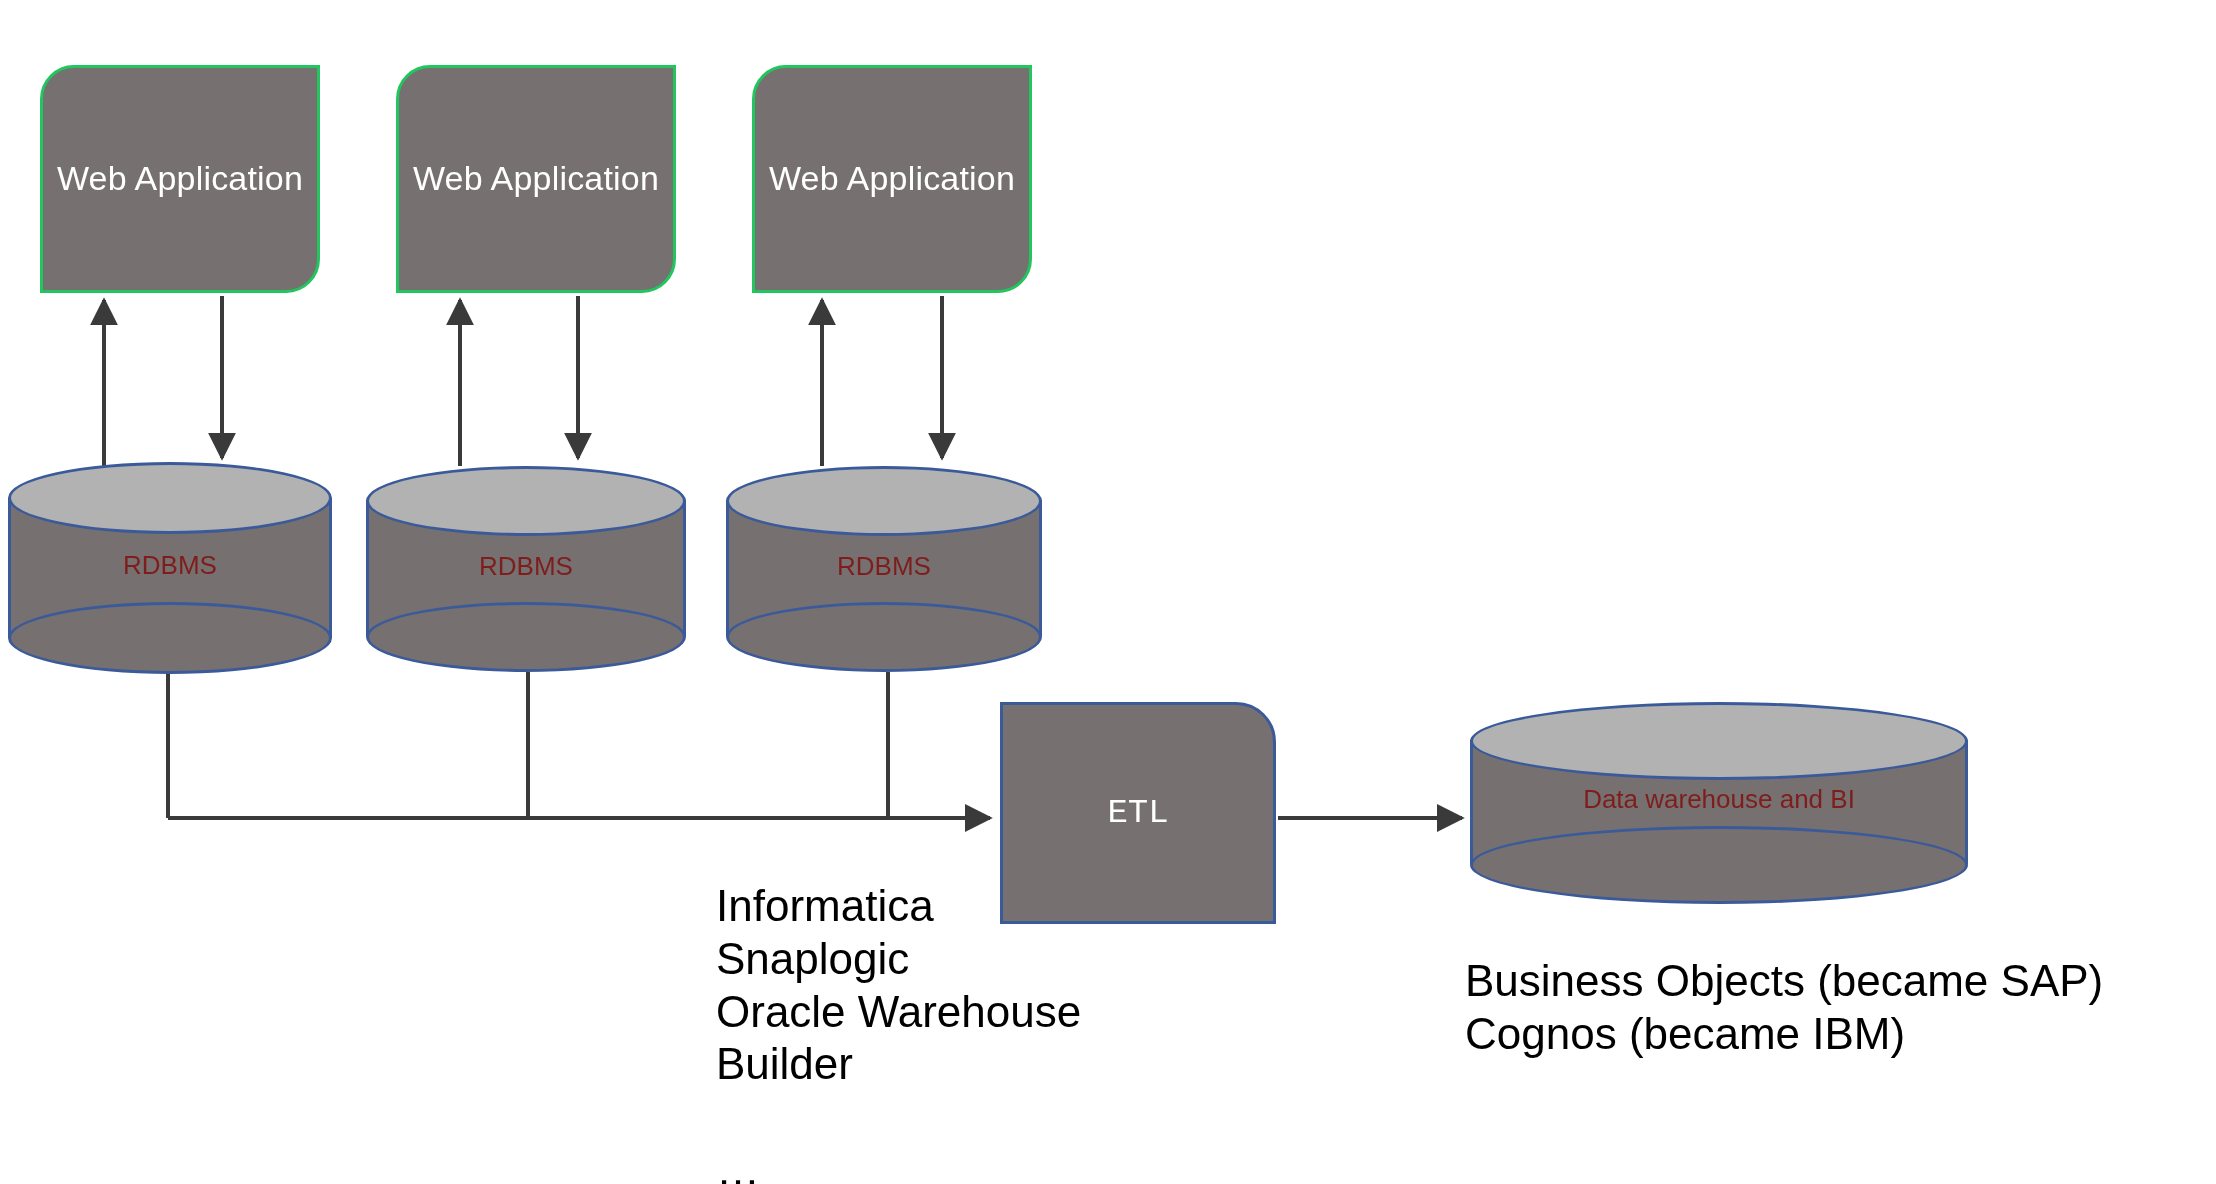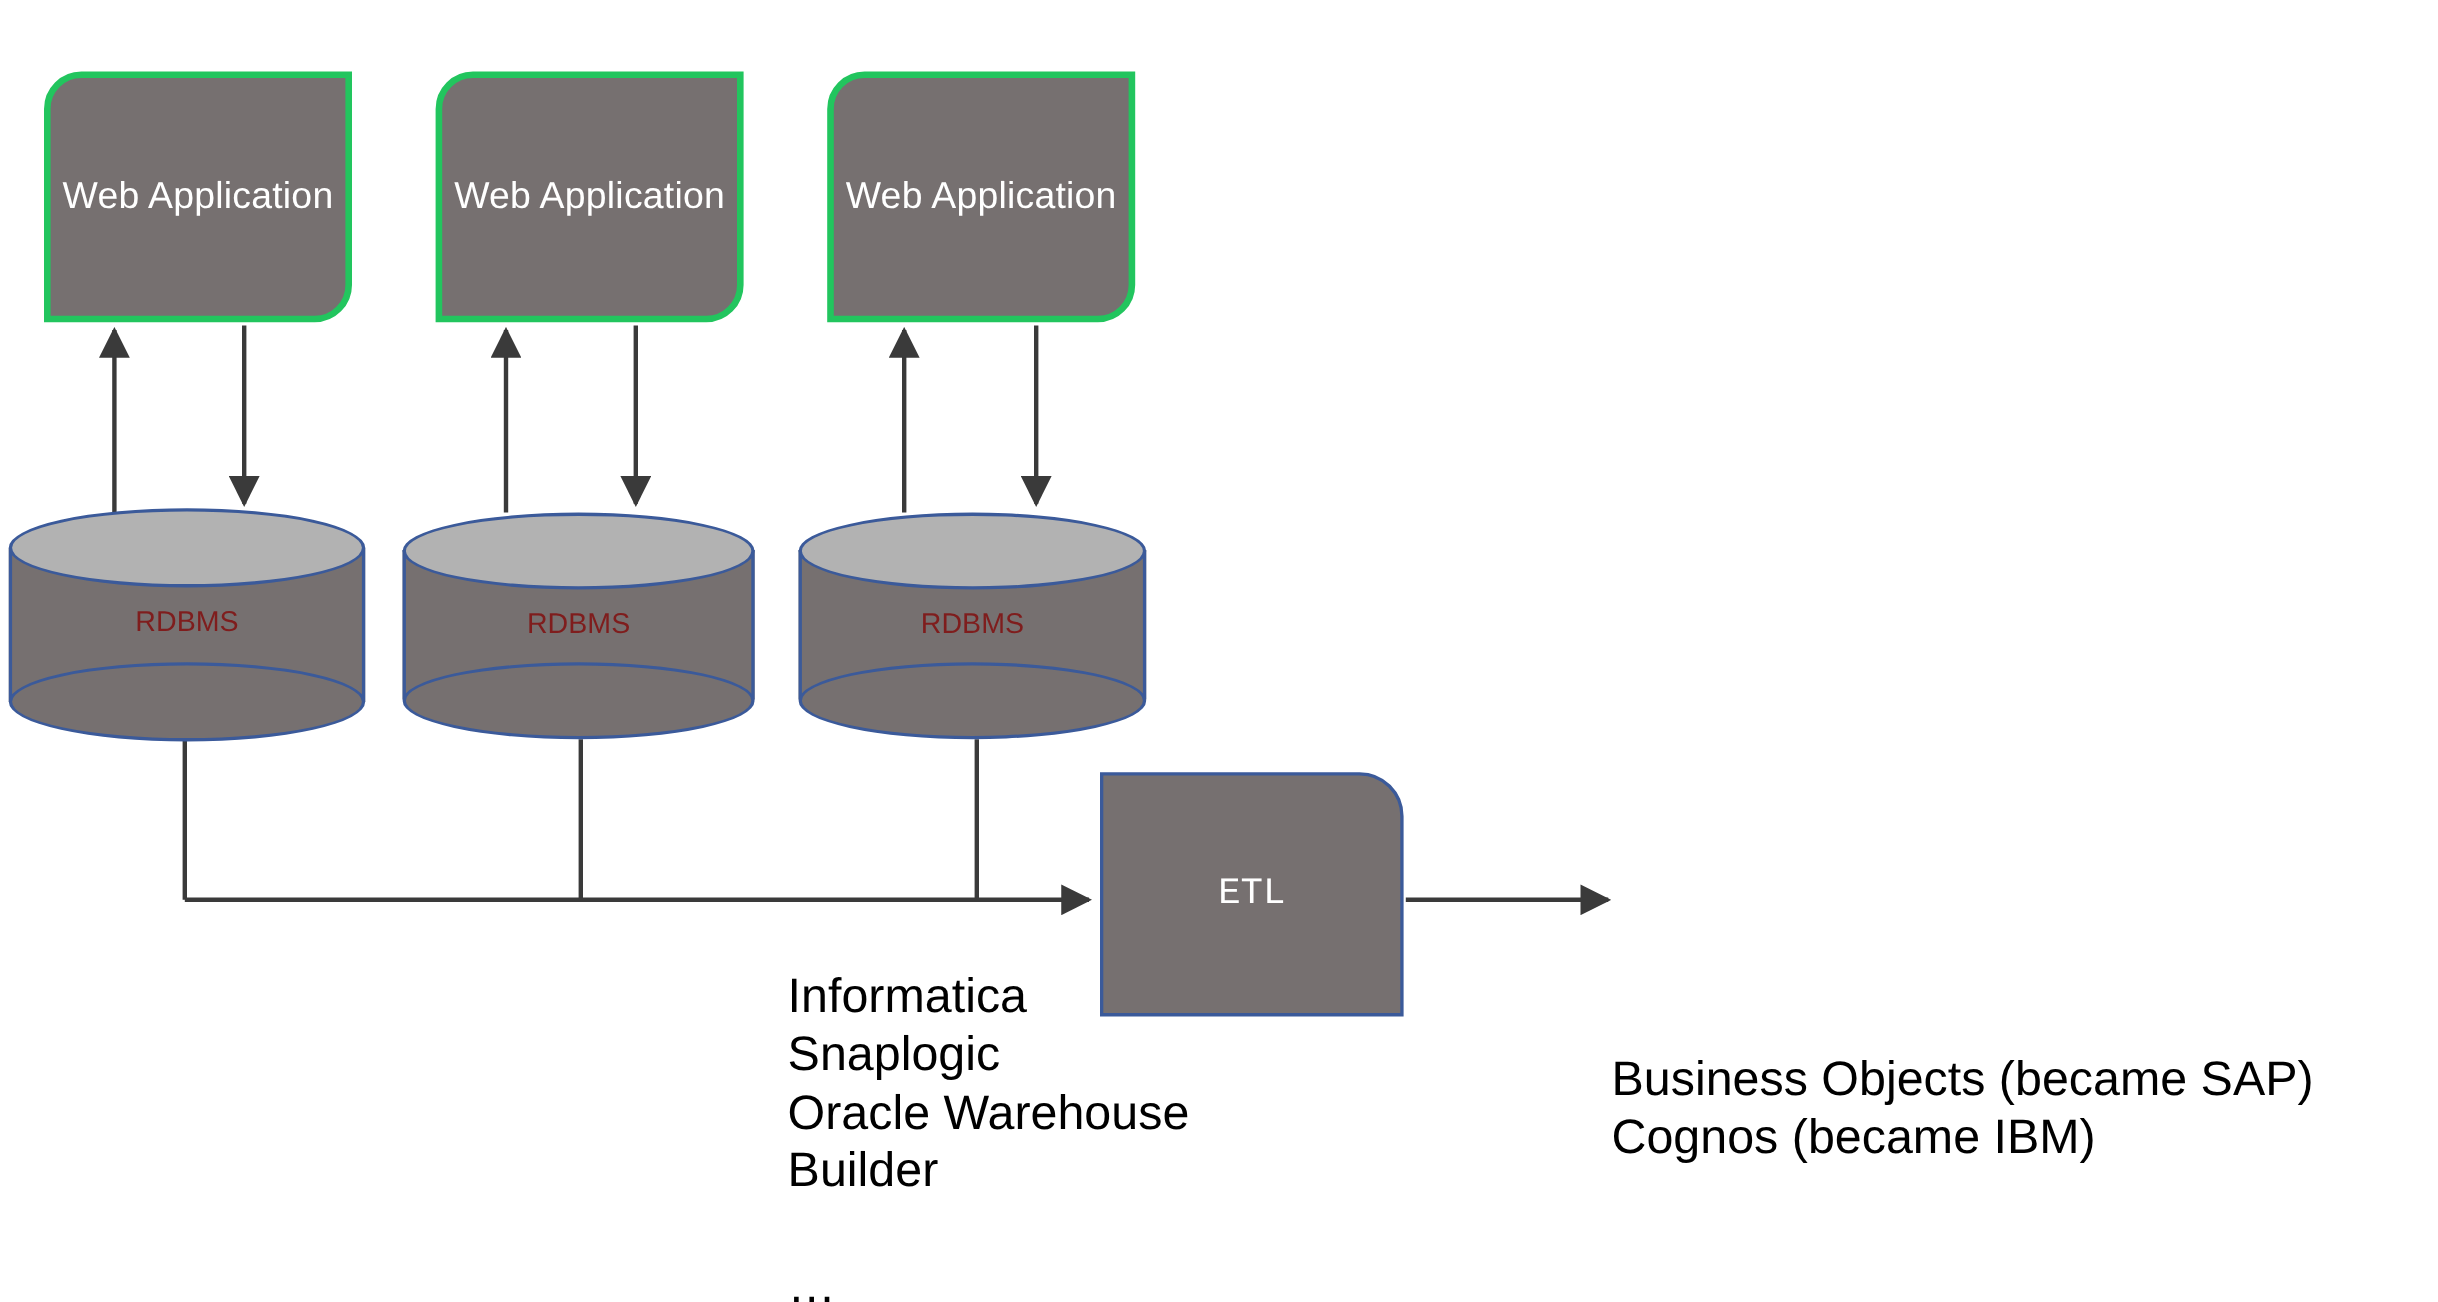--- a/index.html
+++ b/index.html
@@ -23,21 +23,21 @@
     top: 0;
     width: 2216px;
     height: 1184px;
     pointer-events: none;
   }
 
   
   .webapp {
     position: absolute;
     background: #767070;
-    border: 6px solid #22c55e;
+    border: 3px solid #22c55e;
     border-top-left-radius: 34px;
     border-bottom-right-radius: 34px;
     box-sizing: border-box;
     display: flex;
     align-items: center;
     justify-content: center;
     text-align: center;
   }
   .webapp .label {
     color: #ffffff;
@@ -181,20 +181,26 @@
     <div class="body" style="top:34px; height:136px;"></div>
     <div class="bottom" style="top:136px; height:70px;"></div>
     <div class="top" style="height:70px;"></div>
     <div class="label" style="top:85px;">RDBMS</div>
   </div>
 
   <div class="etlbox" style="left:1000px; top:702px; width:276px; height:222px;">
     <span class="label">ETL</span>
   </div>
 
+  <div class="cyl" style="left:1470px; top:702px; width:498px; height:202px;">
+    <div class="body" style="top:38px; height:124px;"></div>
+    <div class="bottom" style="top:124px; height:78px;"></div>
+    <div class="top" style="height:78px;"></div>
+    <div class="label" style="top:82px;">Data warehouse and BI</div>
+  </div>
 
   <div class="note" style="left:716px; top:880px; width:500px;">Informatica
 Snaplogic
 Oracle Warehouse
 Builder
 
 …</div>
 
   <div class="note" style="left:1465px; top:955px; width:740px;">Business Objects (became SAP)
 Cognos (became IBM)</div>

